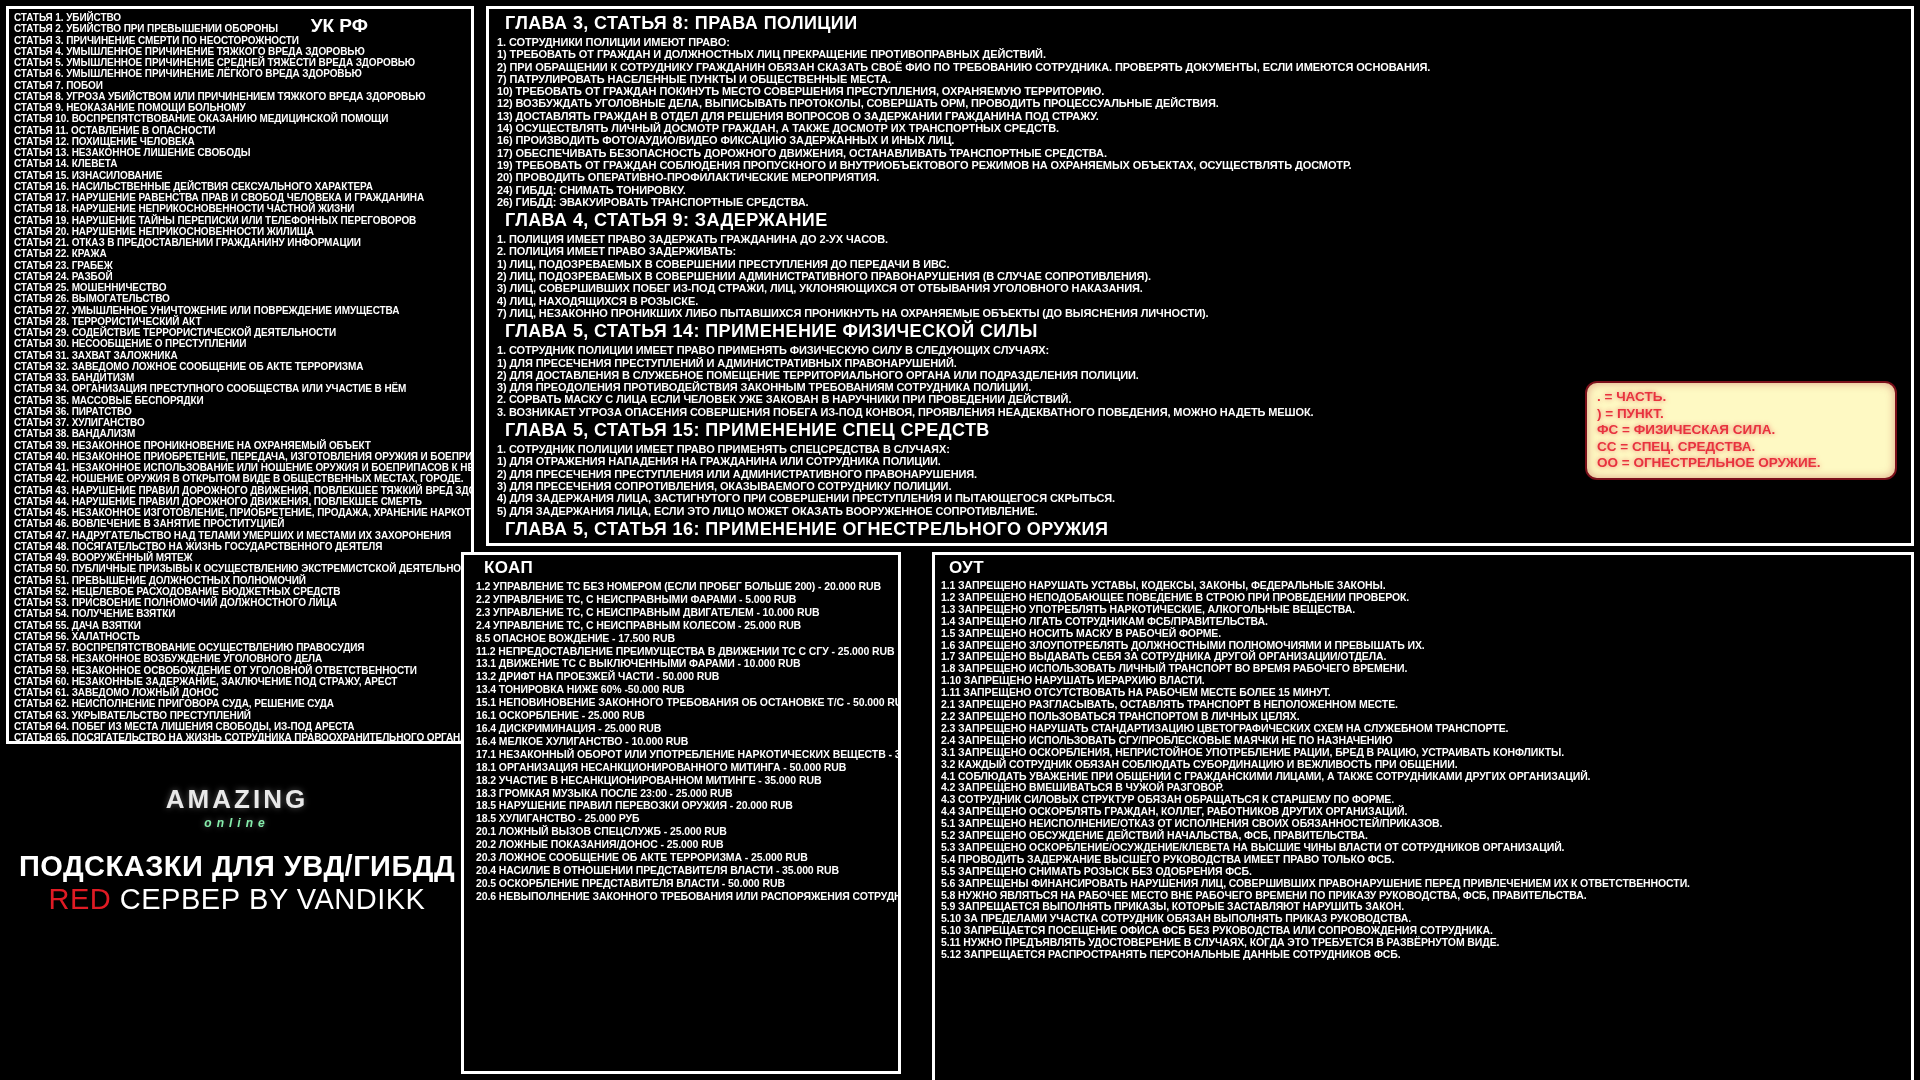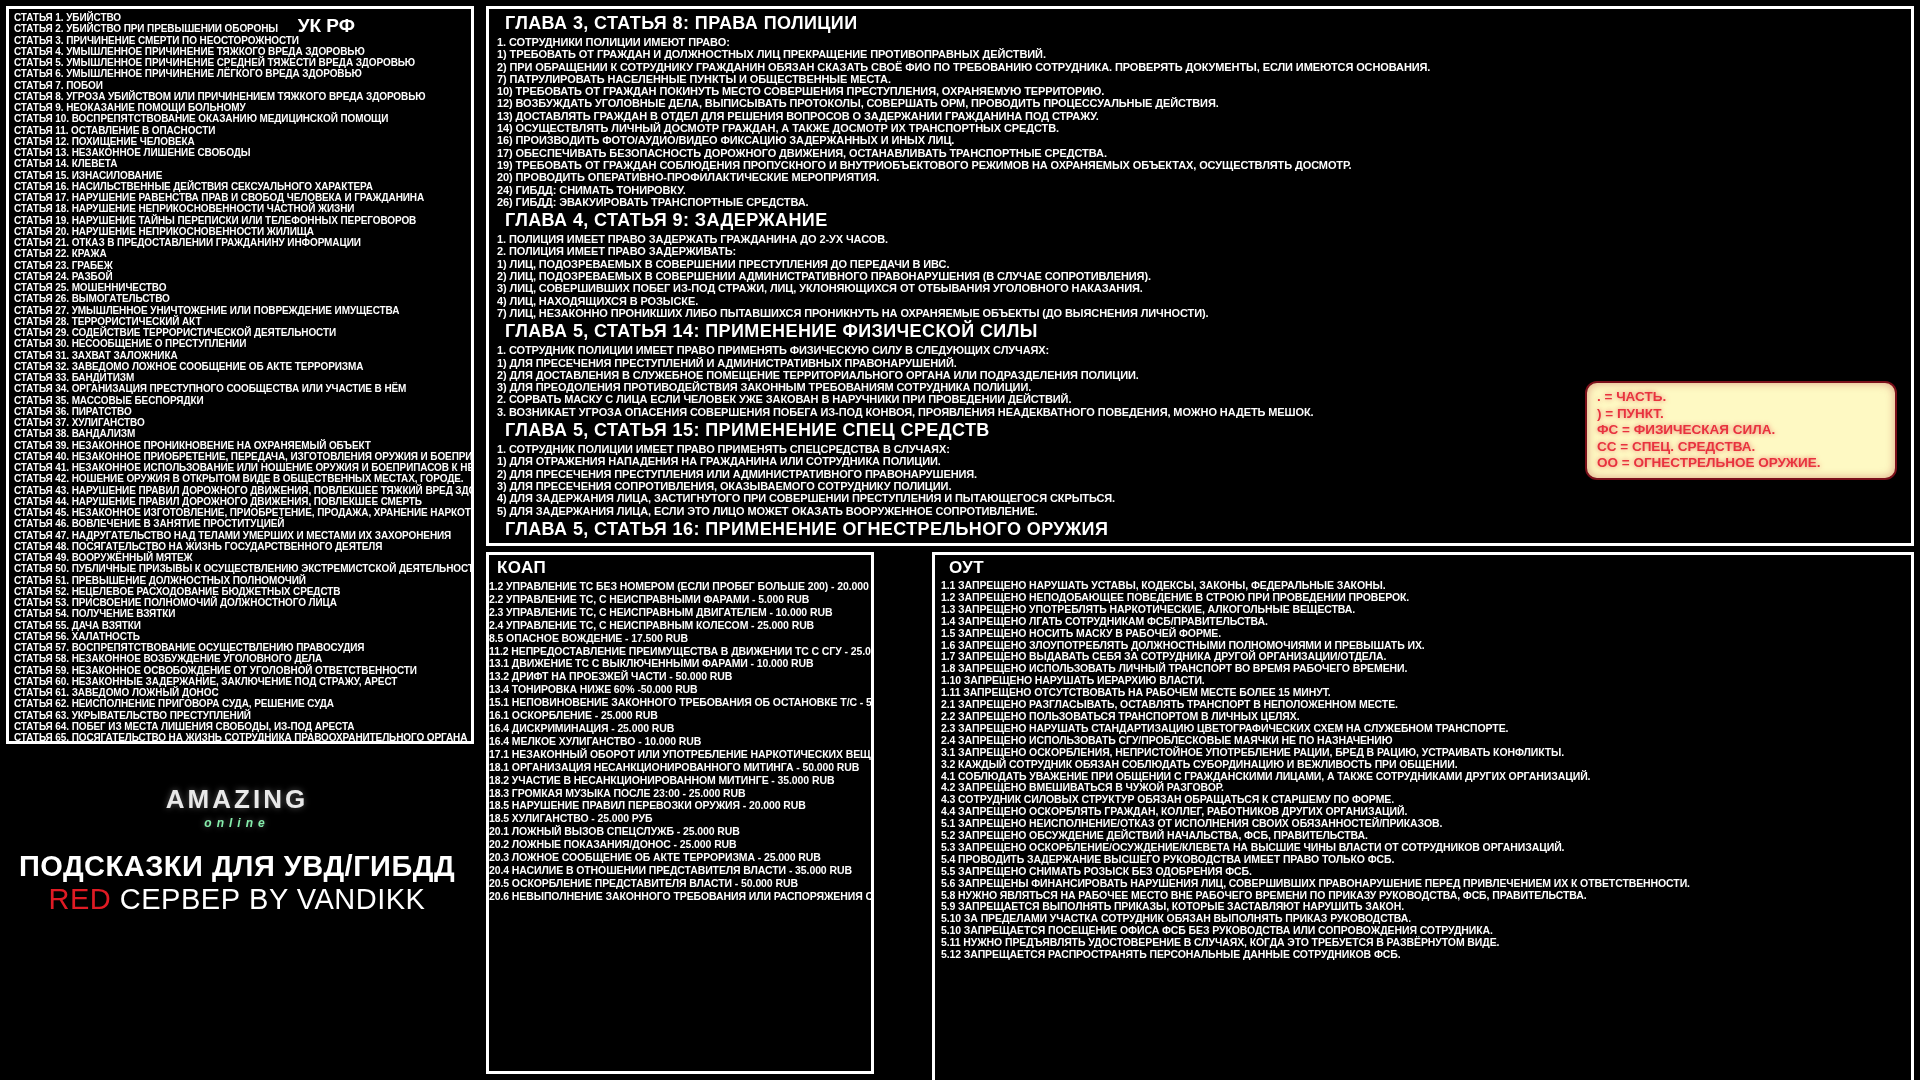--- a/index.html
+++ b/index.html
@@ -42,21 +42,21 @@
   }
 
   
   #uk-panel {
     left: 6px; top: 6px;
     width: 468px; height: 738px;
     padding: 3px 5px 3px 5px;
   }
   #uk-panel .uk-head {
     position: absolute;
-    right: 116px; top: 6px;
+    right: 103px; top: 6px;
     font-size: 19px; font-weight: bold;
   }
   #uk-list .line { font-size: 10px; line-height: 11.25px; }
 
   
   #law-panel {
     left: 486px; top: 6px;
     width: 1428px; height: 540px;
     padding: 2px 8px;
   }
@@ -78,23 +78,23 @@
     font-size: 13.5px;
     line-height: 16.5px;
     font-weight: bold;
     color: #e8323e;
     white-space: nowrap;
     text-shadow: 0 0 5px rgba(220,30,45,.6);
   }
 
   
   #koap-panel {
-    left: 486px; top: 552px;
-    width: 388px; height: 522px;
-    padding: 2px 0;
+    left: 461px; top: 552px;
+    width: 440px; height: 522px;
+    padding: 2px 12px;
   }
   #koap-panel .line { font-size: 10.5px; line-height: 12.9px; }
   #koap-panel .panel-title { font-size: 17px; }
 
   
   #out-panel {
     left: 932px; top: 552px;
     width: 982px; height: 624px;
     padding: 2px 6px;
   }

